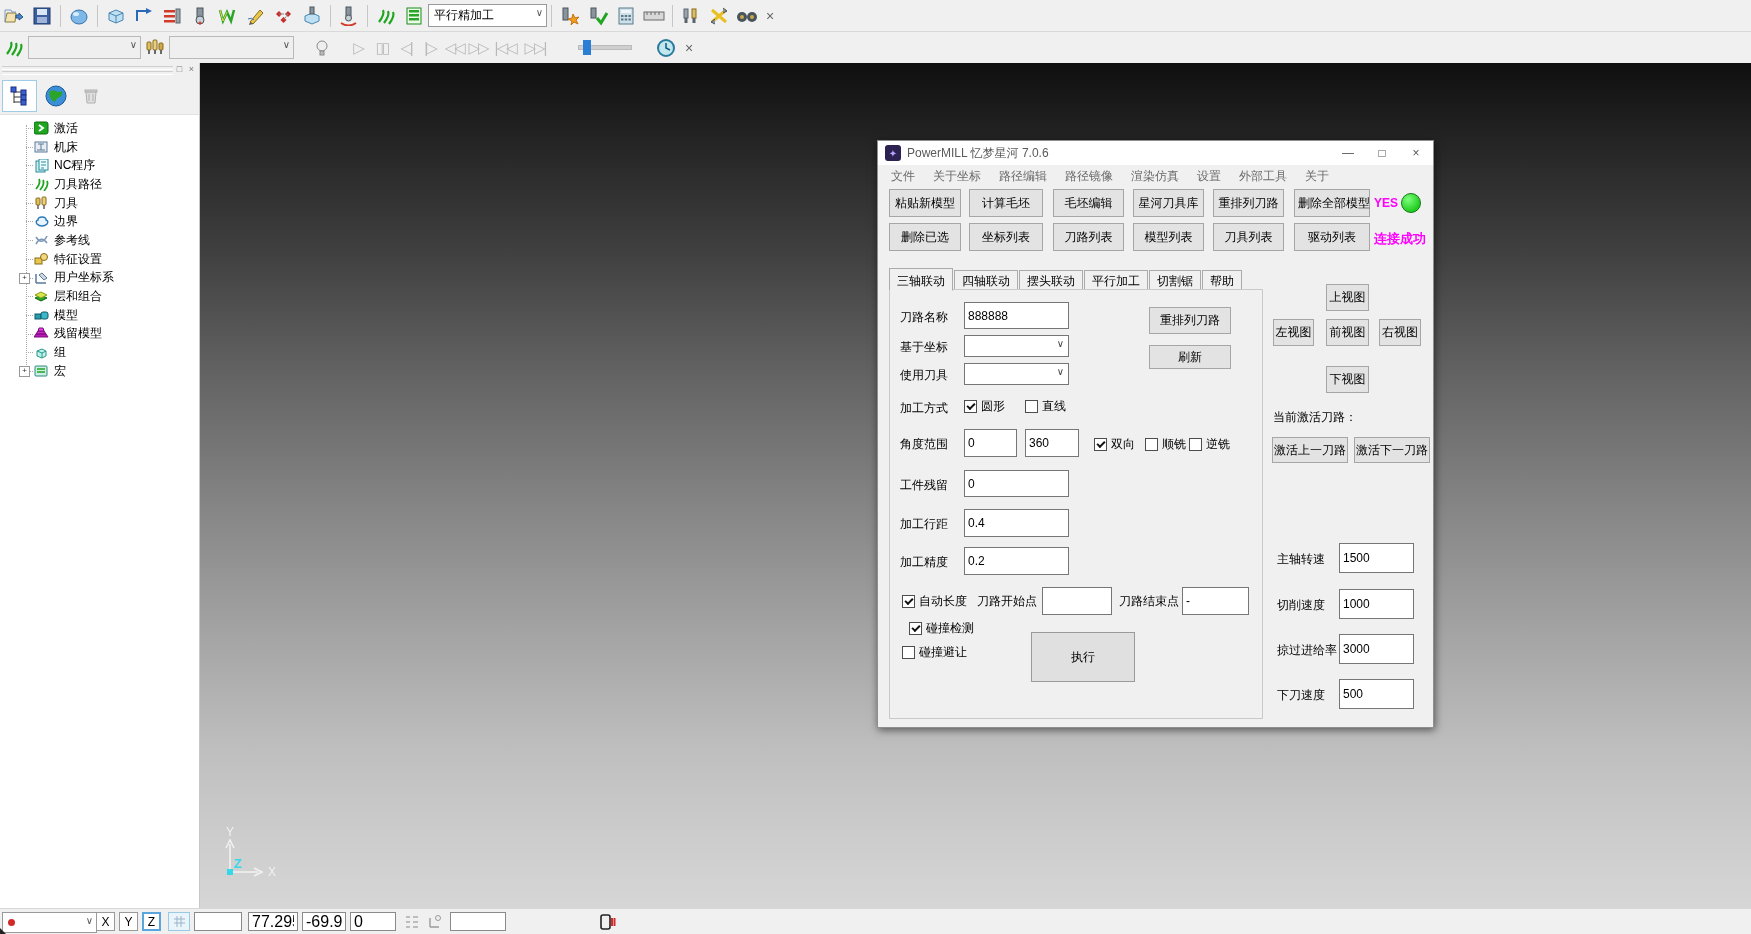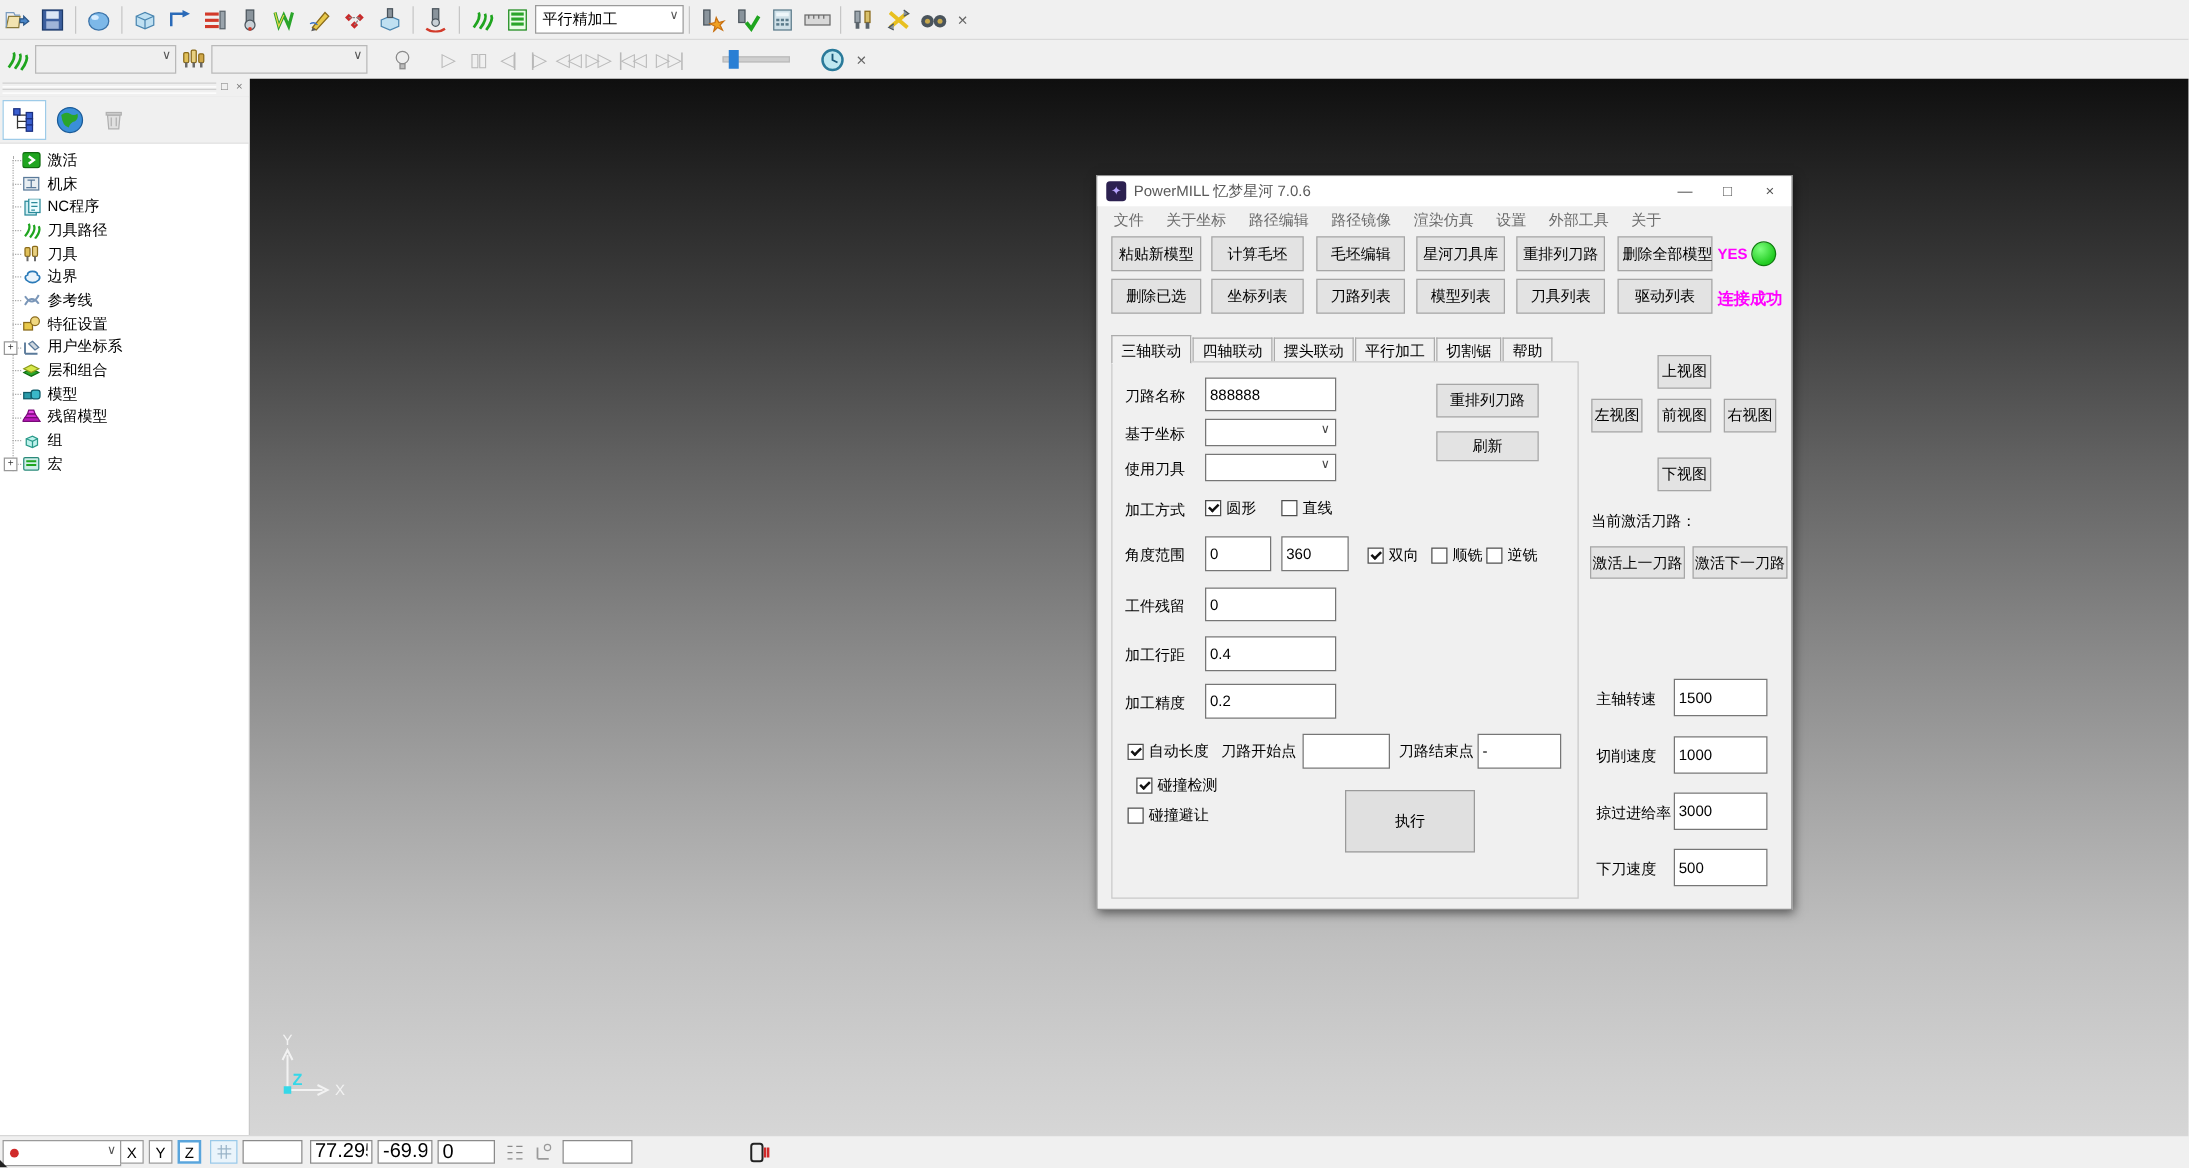--- a/index.html
+++ b/index.html
@@ -22,21 +22,21 @@
   .slider .knob{position:absolute;left:4px;top:-6px;width:8px;height:15px;background:#2a7fd4;}
 
   
   .lpanel{position:absolute;left:0;top:63px;width:199px;height:845px;background:#fff;border-right:1px solid #c9c9c9;}
   .lhead{position:absolute;left:0;top:0;width:199px;height:14px;background:#f0f0f0;border-bottom:1px solid #ddd;}
   .grip{position:absolute;left:2px;right:26px;height:2px;border-top:1px solid #cfcfcf;border-bottom:1px solid #fff;}
   .lheadbtn{position:absolute;top:1px;width:11px;height:11px;color:#777;font-size:9px;line-height:11px;text-align:center;}
   .etoolbar{position:absolute;left:0;top:14px;width:199px;height:38px;background:#f0f0f0;border-bottom:1px solid #e2e2e2;display:flex;align-items:center;padding-left:2px;box-sizing:border-box;}
   .ebtn{width:33px;height:30px;display:flex;align-items:center;justify-content:center;margin-right:2px;}
   .ebtn.pressed{background:#fff;border:1px solid #9ecbe8;}
-  .tree{position:absolute;left:0;top:56px;width:167px;}
+  .tree{position:absolute;left:16px;top:56px;width:167px;}
   .treeguide{position:absolute;left:10px;top:6px;width:1px;height:252px;border-left:1px dotted #aaa;}
   .trow{height:18.7px;display:flex;align-items:center;position:relative;padding-left:17px;}
   .trow .stub{position:absolute;left:10px;top:9px;width:7px;height:1px;border-top:1px dotted #aaa;}
   .trow .ticon{width:16px;height:15px;margin-right:5px;flex:0 0 auto;display:flex;align-items:center;justify-content:center;}
   .trow .tlabel{font-size:12px;white-space:nowrap;}
   .expander{position:absolute;left:3px;top:4px;width:9px;height:9px;background:#fff;border:1px solid #999;font-size:8px;line-height:8px;text-align:center;color:#333;}
 
   
   .viewport{position:absolute;left:200px;top:63px;width:1551px;height:845px;
     background:linear-gradient(180deg,#0f0f0f 0%,#262626 10%,#3f3f3f 22%,#616161 36%,#848484 52%,#a5a5a5 68%,#c0c0c0 82%,#cecece 93%,#d6d6d6 100%);}
@@ -57,21 +57,21 @@
   .tab.active{background:#f0f0f0;padding-top:4px;position:relative;z-index:3;border-bottom:1px solid #f0f0f0;margin-bottom:-1px;}
   .tabpanel{position:absolute;left:11px;top:148px;width:374px;height:430px;border:1px solid #c9c9c9;background:#f0f0f0;z-index:2;box-sizing:border-box;}
   .lbl{position:absolute;font-size:12px;white-space:nowrap;}
   .tin{position:absolute;border:1px solid #767676;background:#fff;font-size:12px;font-family:"Liberation Sans","DejaVu Sans",sans-serif;padding:0 3px;box-sizing:border-box;}
   .dcombo{position:absolute;border:1px solid #767676;background:#fff;box-sizing:border-box;}
   .dcombo .chev{position:absolute;right:4px;top:2px;color:#444;font-size:10px;}
   .cbrow{position:absolute;display:flex;align-items:center;}
   .cb{width:13px;height:13px;border:1px solid #4d4d4d;background:#fff;display:inline-block;position:relative;margin-right:4px;flex:0 0 auto;box-sizing:border-box;}
   .cb.on::after{content:"";position:absolute;left:2px;top:2px;width:6px;height:3px;border-left:2px solid #111;border-bottom:2px solid #111;transform:rotate(-45deg);}
   .cblabel{font-size:12px;white-space:nowrap;}
-  .exec{position:absolute;left:141px;top:342px;width:104px;height:50px;background:#e0e0e0;border:1px solid #9a9a9a;display:flex;align-items:center;justify-content:center;font-size:12px;margin-left:45px;}
+  .exec{position:absolute;left:141px;top:342px;width:104px;height:50px;background:#e0e0e0;border:1px solid #9a9a9a;display:flex;align-items:center;justify-content:center;font-size:12px;}
   .vbtn{height:27px;}
 
   
   .statusbar{position:absolute;left:0;top:908px;width:1751px;height:26px;background:#f0f0f0;border-top:1px solid #d7d7d7;}
   .sbtn{position:absolute;top:3px;height:19px;background:#fff;border:1px solid #9a9a9a;display:flex;align-items:center;justify-content:center;font-size:12px;box-sizing:border-box;}
   .sin{position:absolute;top:3px;height:19px;background:#fff;border:1px solid #8a8a8a;font-size:16px;padding:0 3px;box-sizing:border-box;font-family:"Liberation Sans","DejaVu Sans",sans-serif;}
   .corner{position:absolute;left:0;bottom:0;width:0;height:0;border-left:7px solid #222;border-top:7px solid transparent;}
 
   svg{display:block;}
 </style>

